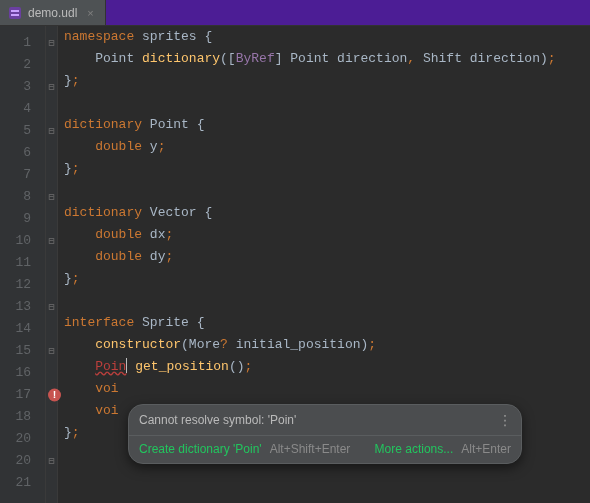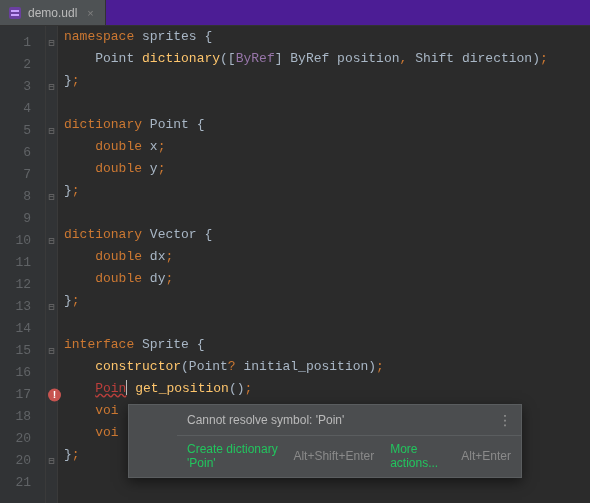--- a/index.html
+++ b/index.html
@@ -125,26 +125,25 @@
     margin-top: -2px;
   }
   
   .popup {
     position: absolute;
     left: 128px;
     top: 404px;
     width: 394px;
     background: #4b4d4f;
     border: 1px solid #5a5d5f;
-    border-radius: 0;
+    border-radius: 15px;
     box-shadow: 0 4px 12px rgba(0,0,0,0.5);
     font-family: "Segoe UI", Arial, sans-serif;
     font-size: 12px;
     color: #bababa;
-    padding-left: 48px;
   }
   .popup-msg {
     padding: 7px 10px 7px 10px;
     display: flex;
     align-items: center;
     justify-content: space-between;
     border-bottom: 1px solid #5a5d5f;
   }
   .popup-msg .more-icon {
     color: #9a9a9a;
@@ -222,42 +221,41 @@
       <div class="fc"></div>
       <div class="fc"></div>
       <div class="fc"></div>
       <div class="fc">⊟</div>
       <div class="fc"></div>
     </div>
   <div class="code">
 
     <div class="line"><span class="kw">namespace </span><span class="id">sprites </span><span class="brace">{</span></div>
 
-    <div class="line"><span>    </span><span class="ty">Point </span><span class="fn">dictionary</span><span class="brace">(</span><span class="brck-red">[</span><span class="bref">ByRef</span><span class="brck-red">]</span><span class="param"> ByRef position</span><span class="punc">,</span><span class="param"> Shift direction)</span><span class="punc">;</span></div>
+    <div class="line"><span>    </span><span class="ty">Point </span><span class="fn">dictionary</span><span class="brace">(</span><span class="brck-red">[</span><span class="bref">ByRef</span><span class="brck-red">]</span><span class="param"> Point direction</span><span class="punc">,</span><span class="param"> Shift direction)</span><span class="punc">;</span></div>
 
     <div class="line"><span class="brace">}</span><span class="punc">;</span></div>
 
     <div class="line"></div>
 
     <div class="line"><span class="kw">dictionary </span><span class="id">Point </span><span class="brace">{</span></div>
-    <div class="line"><span>    </span><span class="kw">double </span><span class="id">x</span><span class="punc">;</span></div>
     <div class="line"><span>    </span><span class="kw">double </span><span class="id">y</span><span class="punc">;</span></div>
     <div class="line"><span class="brace">}</span><span class="punc">;</span></div>
 
     <div class="line"></div>
 
     <div class="line"><span class="kw">dictionary </span><span class="id">Vector </span><span class="brace">{</span></div>
     <div class="line"><span>    </span><span class="kw">double </span><span class="id">dx</span><span class="punc">;</span></div>
     <div class="line"><span>    </span><span class="kw">double </span><span class="id">dy</span><span class="punc">;</span></div>
     <div class="line"><span class="brace">}</span><span class="punc">;</span></div>
 
     <div class="line"></div>
 
     <div class="line"><span class="kw">interface </span><span class="id">Sprite </span><span class="brace">{</span></div>
-    <div class="line"><span>    </span><span class="fn">constructor</span><span class="param">(Point</span><span class="opt">?</span><span class="param"> initial_position)</span><span class="punc">;</span></div>
+    <div class="line"><span>    </span><span class="fn">constructor</span><span class="param">(More</span><span class="opt">?</span><span class="param"> initial_position)</span><span class="punc">;</span></div>
     <div class="line"><span>    </span><span class="err-sym">Poin</span><span class="caret"></span><span> </span><span class="fn">get_position</span><span class="param">()</span><span class="punc">;</span></div>
     <div class="line"><span>    </span><span class="kw">voi</span></div>
     <div class="line"><span>    </span><span class="kw">voi</span></div>
     <div class="line"><span class="brace">}</span><span class="punc">;</span></div>
     <div class="line"></div>
 
   </div>
 </div>
 
 <div class="popup">

